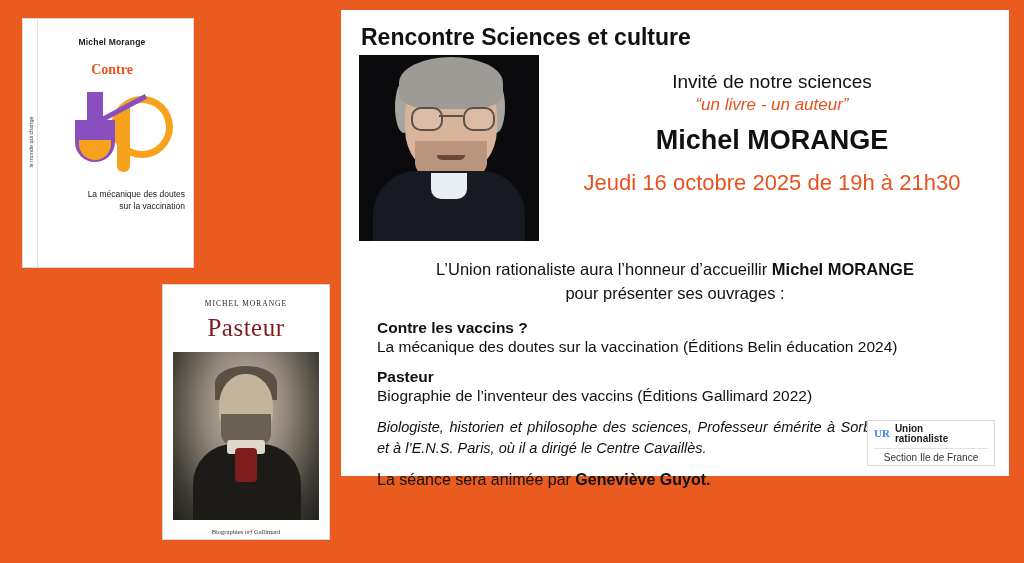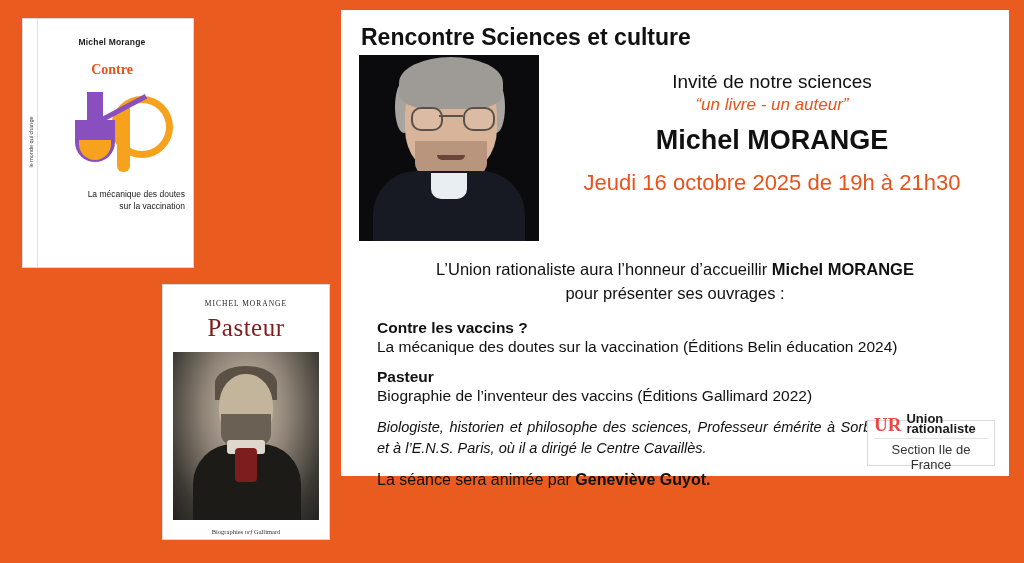--- a/index.html
+++ b/index.html
@@ -439,34 +439,34 @@
     justify-content: center;
     padding: 4px 6px;
     box-sizing: border-box;
   }
   .logo-row {
     display: flex;
     align-items: center;
     gap: 5px;
   }
   .logo-ur {
-    font-size: 19px;
-    font-weight: bold;
-    color: #ef4444;
+    font-size: 11px;
+    font-weight: bold;
+    color: #3b82f6;
     font-family: "Liberation Serif", serif;
     line-height: 1;
   }
   .logo-words {
-    font-size: 13px;
+    font-size: 10px;
     line-height: 10px;
     color: #1a1a1a;
     font-weight: bold;
   }
   .logo-section {
-    font-size: 13px;
+    font-size: 10px;
     color: #333;
     text-align: center;
     margin-top: 4px;
     border-top: 1px solid #e3e3e3;
     padding-top: 3px;
   }
 </style>
 </head>
 <body>
 

